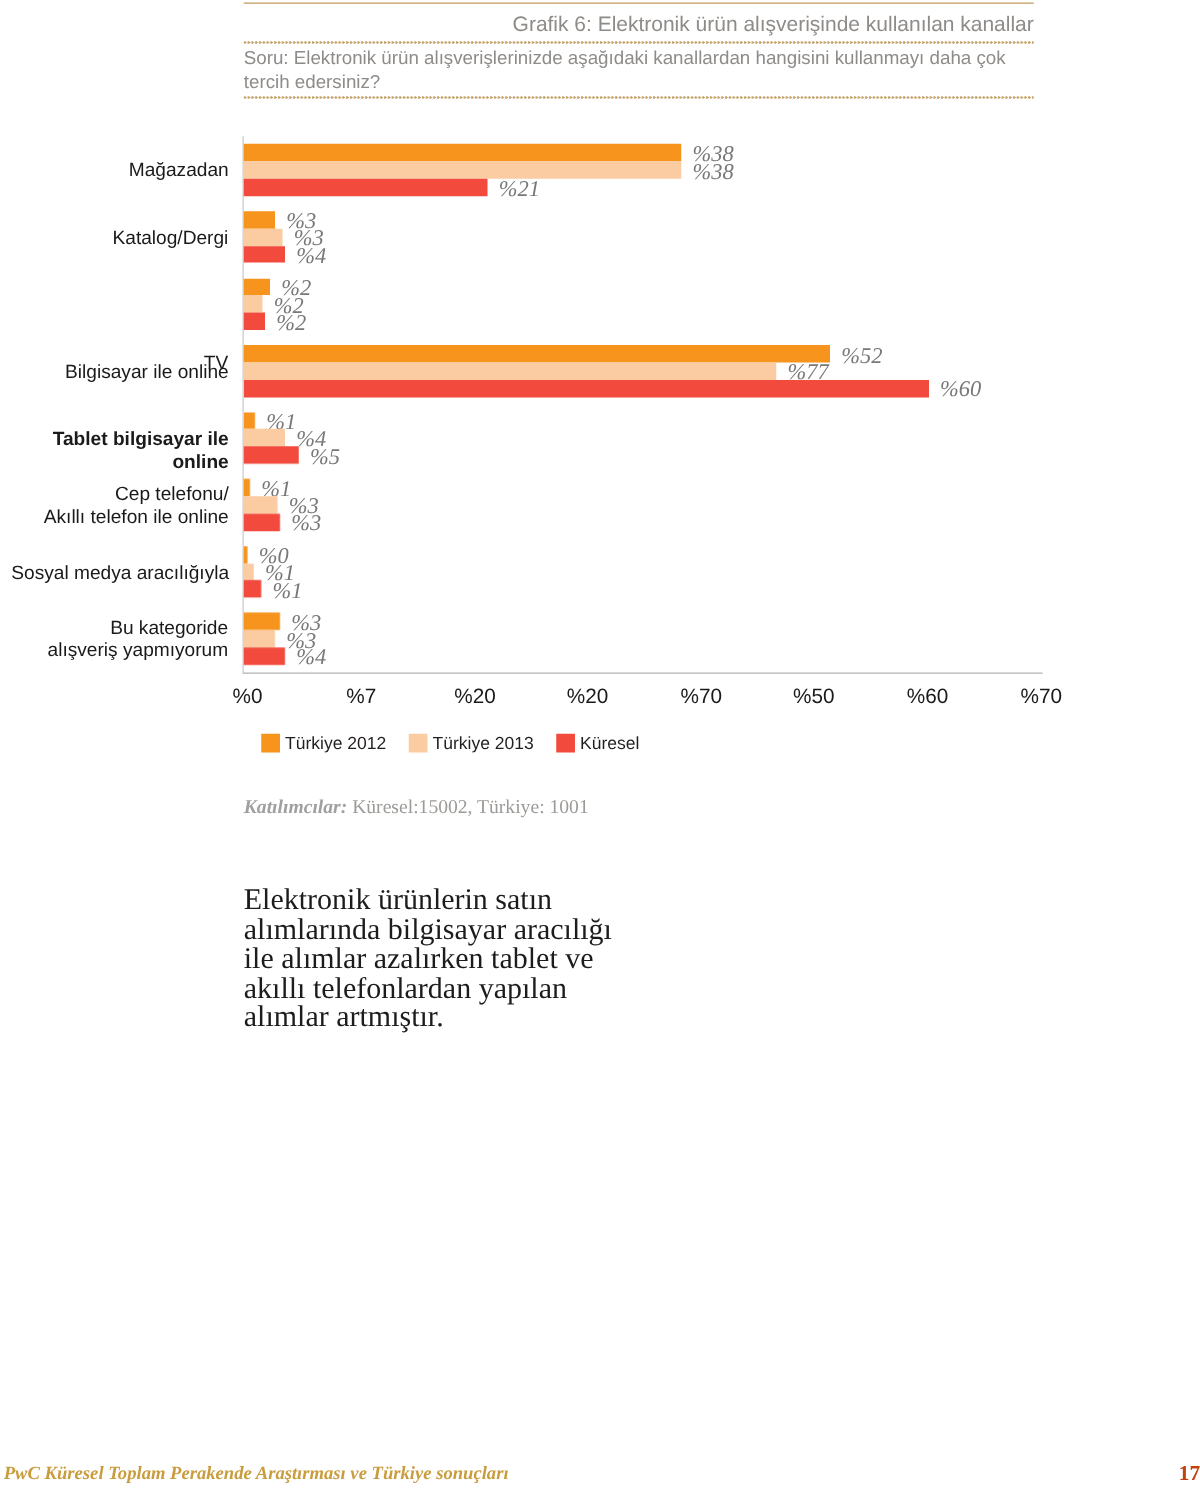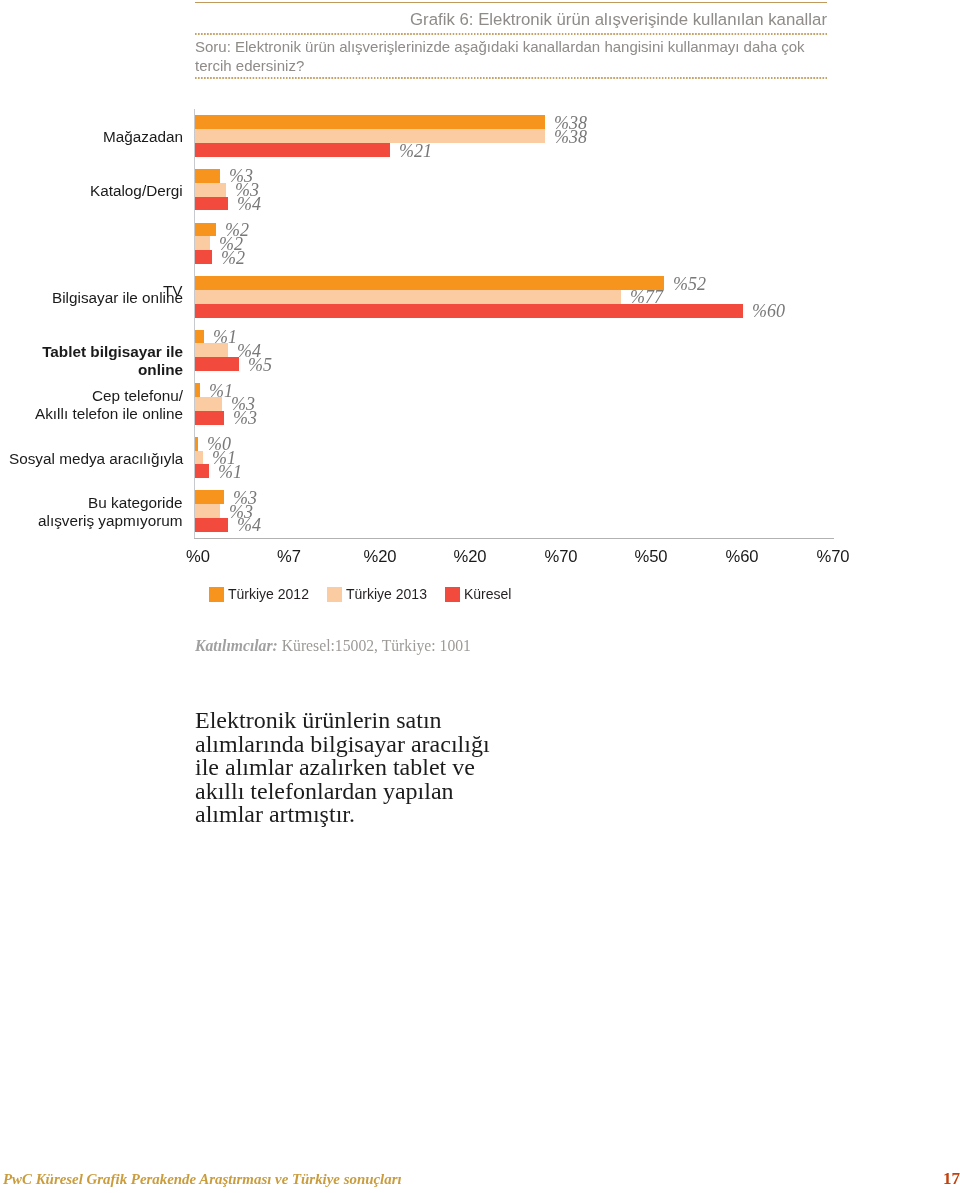--- a/index.html
+++ b/index.html
@@ -150,17 +150,17 @@
     </div>
 
   <div class="part">
     <b>Katılımcılar:</b>
     <span>Küresel:15002, Türkiye: 1001</span>
   </div>
 
   <div class="body-tx">Elektronik ürünlerin satın alımlarında bilgisayar aracılığı ile alımlar azalırken tablet ve akıllı telefonlardan yapılan alımlar artmıştır.</div>
 
   <div class="ft">
-    <div class="ft-tx">PwC Küresel Grafik Perakende Araştırması ve  Türkiye sonuçları</div>
+    <div class="ft-tx">PwC Küresel Toplam Perakende Araştırması ve  Türkiye sonuçları</div>
     <div class="ft-pg">17</div>
   </div>
 
 </div>
 
 </body></html>

